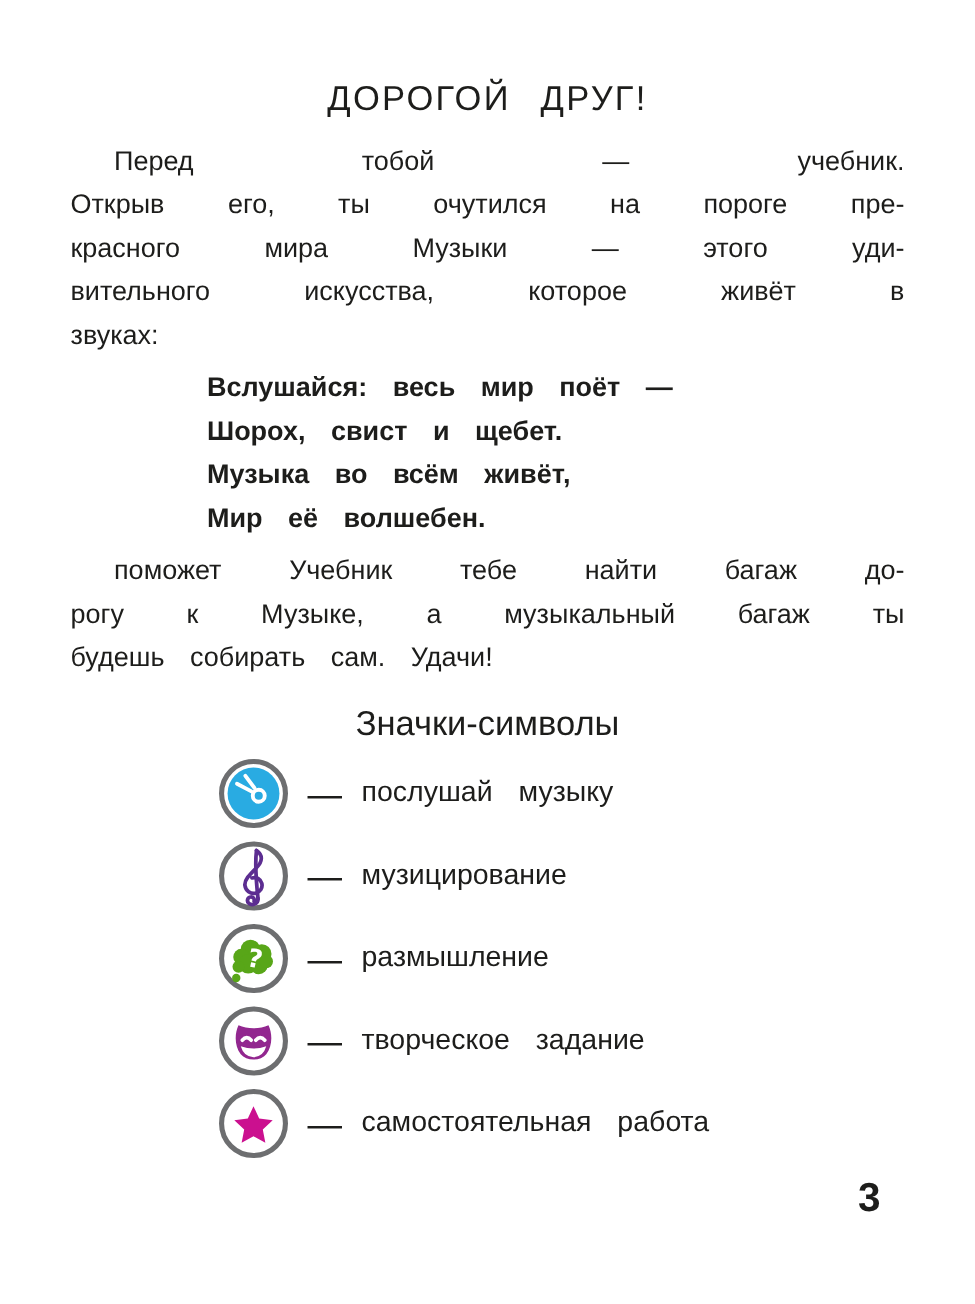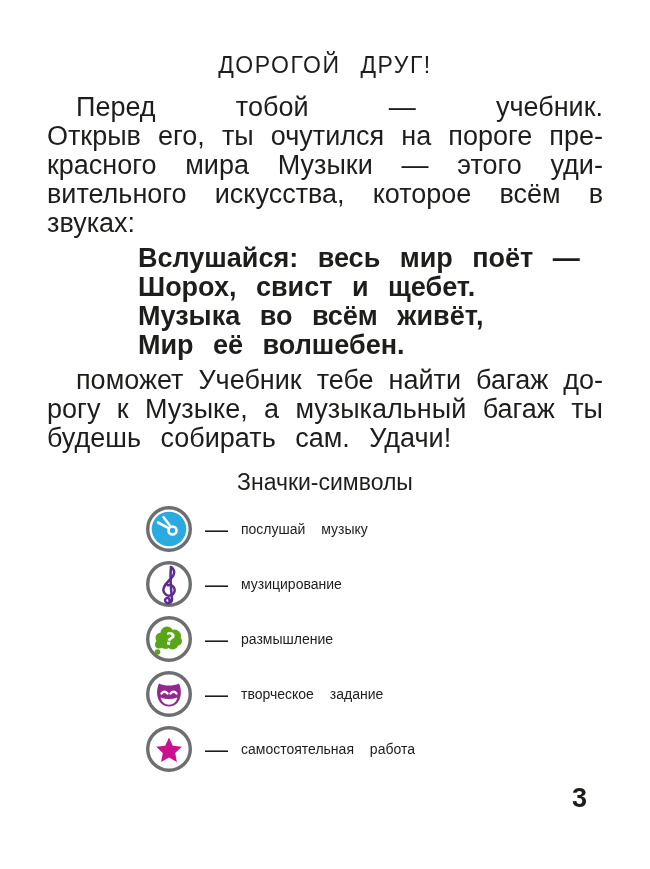--- a/index.html
+++ b/index.html
@@ -25,21 +25,21 @@
     margin-bottom: 14px;
     white-space: nowrap;
   }
   .text-col {
     margin: 0 47px;
     width: 556px;
   }
   .line {
     height: 29px;
     line-height: 29px;
-    font-size: 27px;
+    font-size: 18px;
     white-space: nowrap;
   }
   .line.plain { word-spacing: 12px; }
   .line.justify {
     display: flex;
     justify-content: space-between;
     white-space: normal;
   }
   .line.indent { padding-left: 29px; }
   .poem {
@@ -67,21 +67,21 @@
     flex: none;
     display: block;
   }
   .icon-wrap svg { display: block; }
   .dash {
     font-size: 23px;
     margin: 0 13px 0 12px;
     flex: none;
   }
   .symbol-label {
-    font-size: 14px;
+    font-size: 19px;
     word-spacing: 12px;
     white-space: nowrap;
   }
   .page-number {
     position: absolute;
     top: 783px;
     right: 63px;
     font-size: 27px;
     font-weight: bold;
   }
@@ -115,21 +115,21 @@
           <span>мира</span>
           <span>Музыки</span>
           <span>—</span>
           <span>этого</span>
           <span>уди-</span>
         </div>
         <div class="line justify">
           <span>вительного</span>
           <span>искусства,</span>
           <span>которое</span>
-          <span>всём</span>
+          <span>живёт</span>
           <span>в</span>
         </div>
         <div class="line plain">звуках:</div>
       </div>
     <div class="poem">
         <div class="line plain">Вслушайся: весь мир поёт —</div>
         <div class="line plain">Шорох, свист и щебет.</div>
         <div class="line plain">Музыка во всём живёт,</div>
         <div class="line plain">Мир её волшебен.</div>
       </div>

